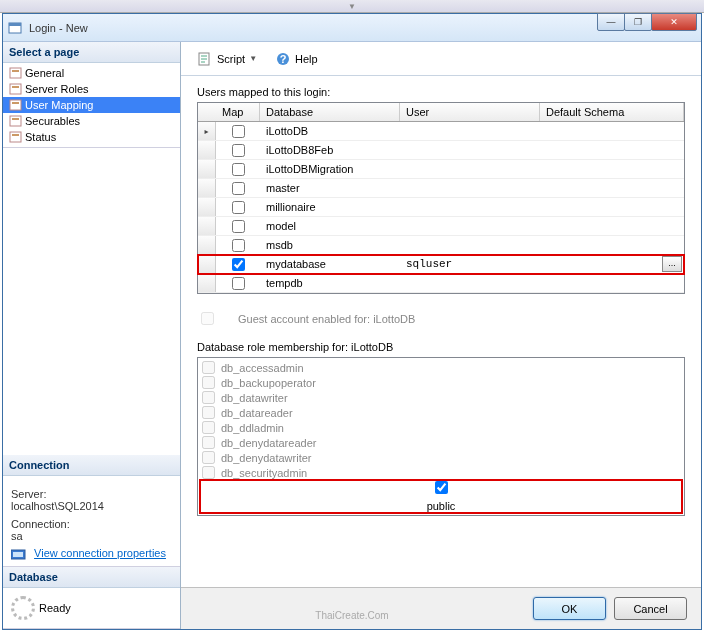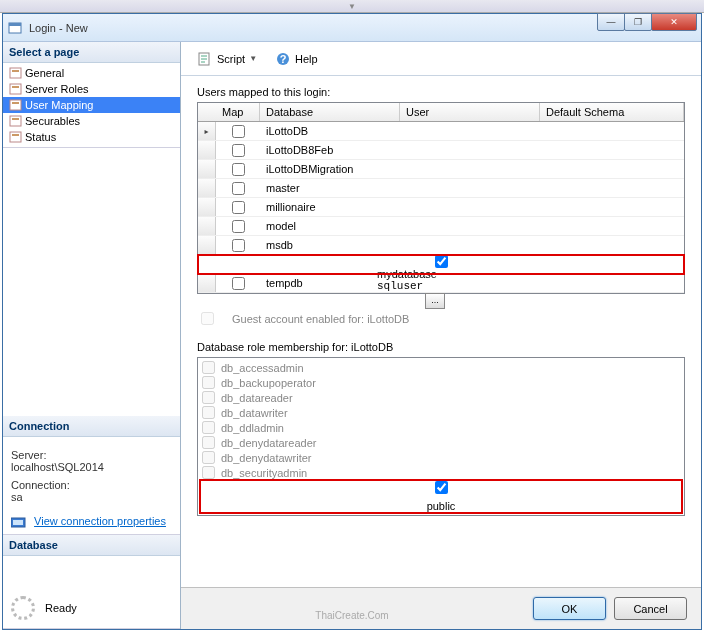--- a/index.html
+++ b/index.html
@@ -19,47 +19,47 @@
     .panel-head { background: linear-gradient(to bottom, #f0f4fa, #dde6f2); padding: 4px 6px; color: #003366; font-weight: bold; border-bottom: 1px solid #c0d0e0; }
     .page-list { padding: 2px 0; }
     .page-item { display: flex; align-items: center; padding: 1px 6px; cursor: pointer; }
     .page-item.selected { background: #3b82f6; color: #fff; }
     .page-item .picon { width: 16px; height: 14px; }
     .flex-spacer { flex: 1; }
     .conn-info { padding: 6px 8px; color: #333; }
     .conn-label { margin-top: 6px; color: #333; }
     .conn-val { margin-bottom: 4px; }
     .link { color: #0066cc; text-decoration: underline; cursor: pointer; }
-    .progress-panel { padding: 8px; display: flex; align-items: center; gap: 10px; margin-top: 32px; }
+    .progress-panel { padding: 8px; display: flex; align-items: center; gap: 4px; }
     .spinner { width: 24px; height: 24px; border: 3px dotted #bbb; border-radius: 50%; }
     .main { flex: 1; display: flex; flex-direction: column; padding: 0; }
     .toolbar { height: 34px; border-bottom: 1px solid #c8d4e2; display: flex; align-items: center; padding: 0 10px; gap: 6px; }
     .tbtn { display: flex; align-items: center; gap: 4px; padding: 2px 6px; cursor: pointer; }
     .tbtn .ticon { width: 16px; height: 16px; }
     .drop { font-size: 8px; color: #555; }
     .main-body { flex: 1; padding: 10px 16px 6px 16px; overflow: auto; }
     .section-label { margin-bottom: 4px; color: #000; }
     .grid { border: 1px solid #828790; background: #fff; }
     .grid-head { display: flex; background: linear-gradient(to bottom, #fdfdfd, #ececec); border-bottom: 1px solid #a0a0a0; }
     .gh { padding: 3px 6px; border-right: 1px solid #ccc; }
     .gh.map { width: 44px; }
     .gh.db { width: 140px; }
     .gh.user { width: 140px; }
     .gh.ds { flex: 1; }
     .grow { display: flex; align-items: center; border-bottom: 1px solid #eee; height: 19px; }
-    .grow.highlight { outline: 2px solid #d00; outline-offset: -1px; position: relative; z-index: 2; flex-direction: column; }
+    .grow.highlight { outline: 2px solid #d00; outline-offset: -1px; position: relative; z-index: 2; }
     .gc { padding: 0 6px; display: flex; align-items: center; height: 100%; }
     .gc.map { width: 44px; justify-content: center; }
     .gc.db { width: 140px; }
     .gc.user { width: 140px; font-family: Liberation Mono, monospace; }
     .gc.ds { flex: 1; position: relative; }
     .rowhead { width: 18px; height: 100%; background: linear-gradient(to bottom, #fcfcfc, #e8e8e8); border-right: 1px solid #ccc; display: flex; align-items: center; justify-content: center; font-size: 8px; color: #444; }
     input[type=checkbox] { width: 13px; height: 13px; }
     .ellipsis-btn { position: absolute; right: 2px; top: 1px; width: 20px; height: 16px; border: 1px solid #888; background: linear-gradient(to bottom, #fff, #ddd); font-size: 9px; text-align: center; line-height: 13px; }
-    .guest { margin: 18px 0 16px 4px; color: #888; display: flex; align-items: center; gap: 18px; }
+    .guest { margin: 18px 0 16px 4px; color: #888; display: flex; align-items: center; gap: 24px; }
     .guest input { opacity: 0.6; }
     .roles { border: 1px solid #828790; padding: 2px; }
     .role-item { display: flex; align-items: center; gap: 6px; padding: 1px 2px; color: #888; }
     .role-item.enabled { color: #000; }
     .role-item.highlight { outline: 2px solid #d00; outline-offset: -1px; flex-direction: column; }
     .footer { height: 42px; border-top: 1px solid #c0c0c0; display: flex; align-items: center; justify-content: flex-end; padding: 0 14px; gap: 8px; background: #f0f0f0; }
     .btn { min-width: 73px; height: 23px; border: 1px solid #707070; background: linear-gradient(to bottom, #f8f8f8, #e0e0e0); border-radius: 3px; cursor: pointer; }
     .btn.primary { border: 1px solid #2f6aa8; background: linear-gradient(to bottom, #eaf6fd, #bfe3fa); box-shadow: 0 0 2px #5aa0e0; }
     .watermark { position: absolute; bottom: 11px; left: 50%; transform: translateX(-50%); color: #aaa; font-size: 10px; z-index: 10; }
     .conn-icon { display: inline-block; width: 16px; height: 12px; vertical-align: middle; margin-right: 4px; }
@@ -141,21 +141,21 @@
           </div>
       </div>
       <div class="flex-spacer"></div>
       <div class="panel">
         <div class="panel-head">Connection</div>
         <div class="conn-info">
           <div class="conn-label">Server:</div>
           <div class="conn-val">localhost\SQL2014</div>
           <div class="conn-label">Connection:</div>
           <div class="conn-val">sa</div>
-          <div style="margin-top:12px">
+          <div style="margin-top:5px">
             <span class="conn-icon">
               <svg width="16" height="12">
                   <rect x="0" y="2" width="14" height="9" fill="#3a7ad0" stroke="#2a5a9c"></rect>
                   <rect x="2" y="4" width="10" height="5" fill="#cde4fa"></rect>
                 </svg>
             </span>
             <span class="link">View connection properties</span>
           </div>
         </div>
       </div>
@@ -298,25 +298,25 @@
             <div class="role-item">
               <input type="checkbox" disabled="" style="">
               <span>db_accessadmin</span>
             </div>
             <div class="role-item">
               <input type="checkbox" disabled="" style="">
               <span>db_backupoperator</span>
             </div>
             <div class="role-item">
               <input type="checkbox" disabled="" style="">
+              <span>db_datawriter</span>
+            </div>
+            <div class="role-item">
+              <input type="checkbox" disabled="" style="">
               <span>db_datareader</span>
-            </div>
-            <div class="role-item">
-              <input type="checkbox" disabled="" style="">
-              <span>db_datawriter</span>
             </div>
             <div class="role-item">
               <input type="checkbox" disabled="" style="">
               <span>db_ddladmin</span>
             </div>
             <div class="role-item">
               <input type="checkbox" disabled="" style="">
               <span>db_denydatareader</span>
             </div>
             <div class="role-item">

